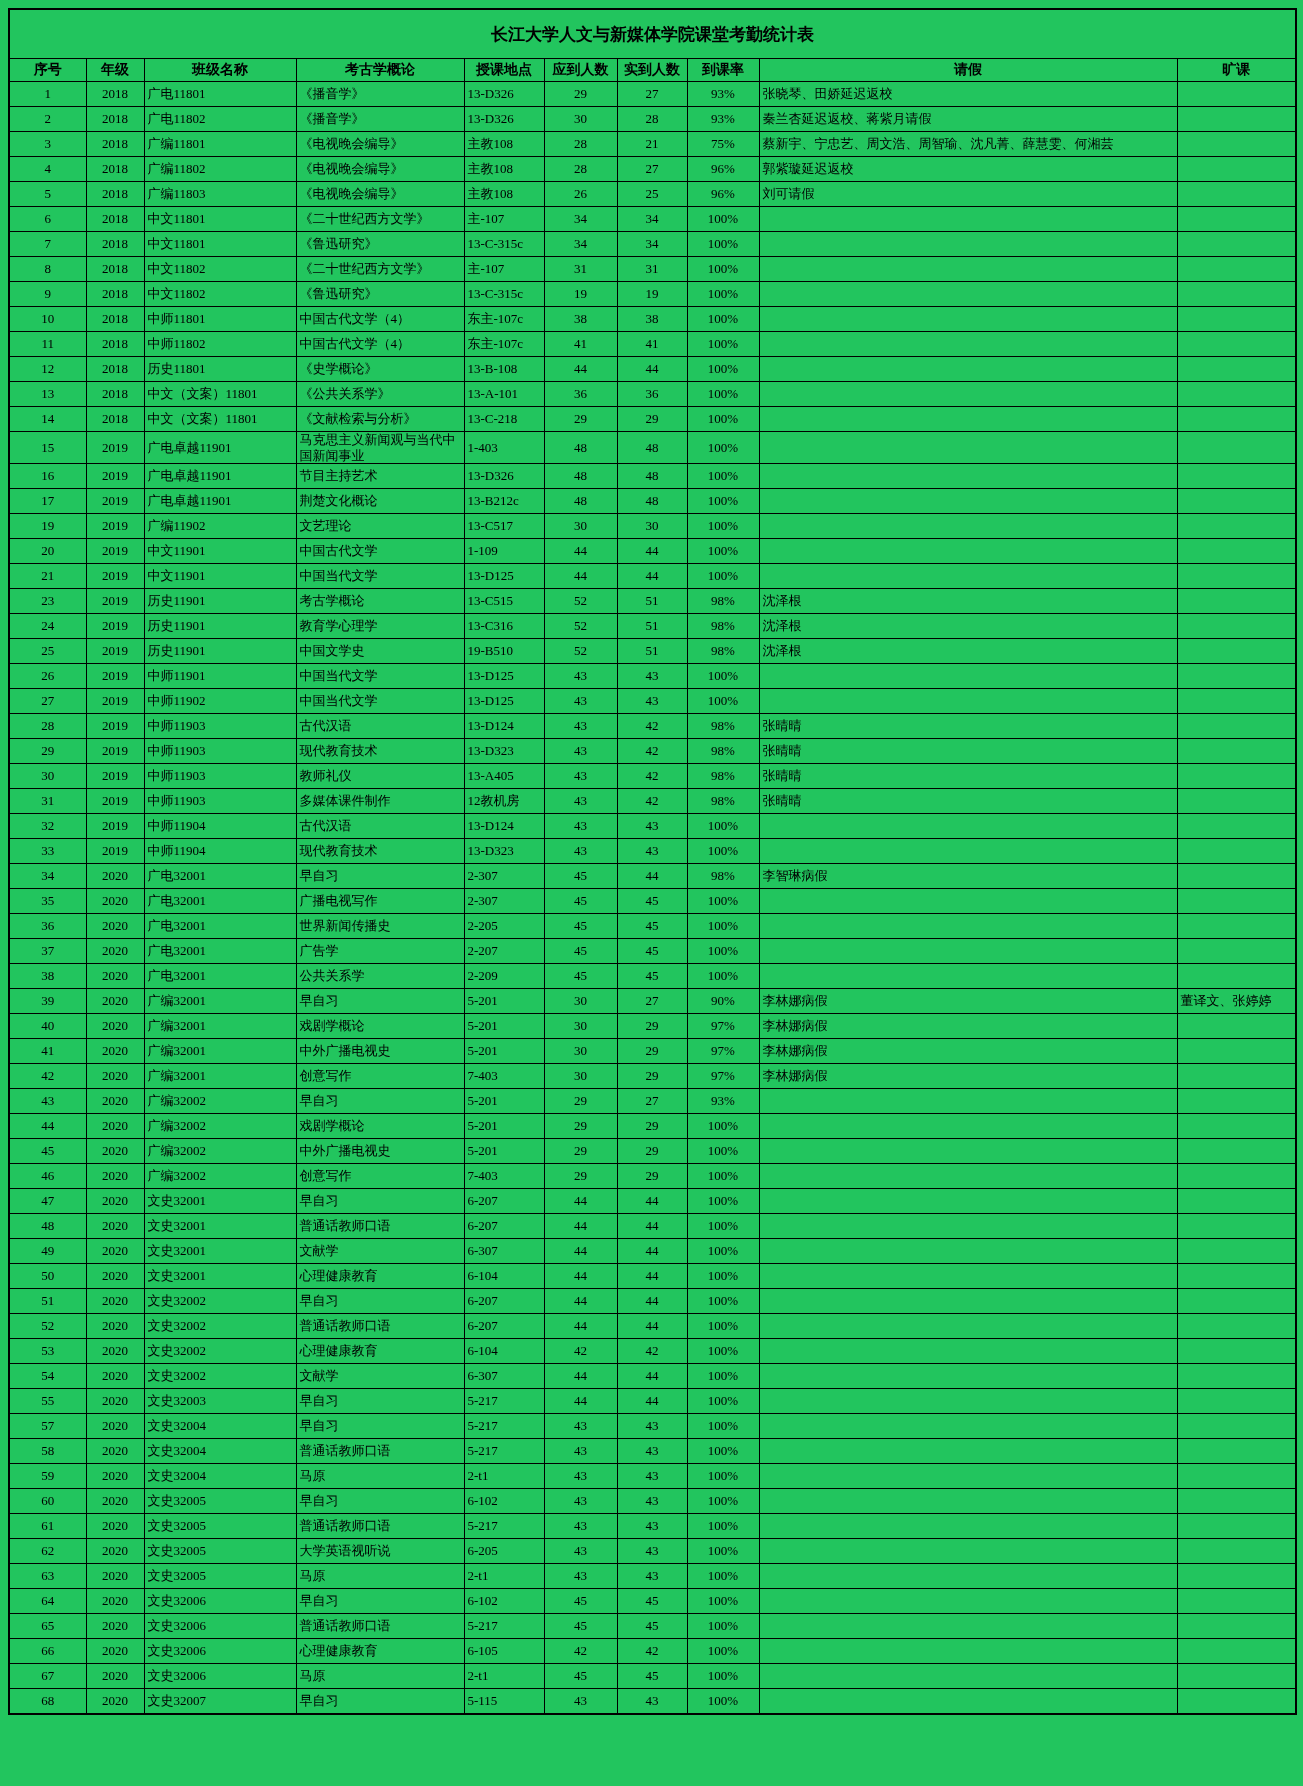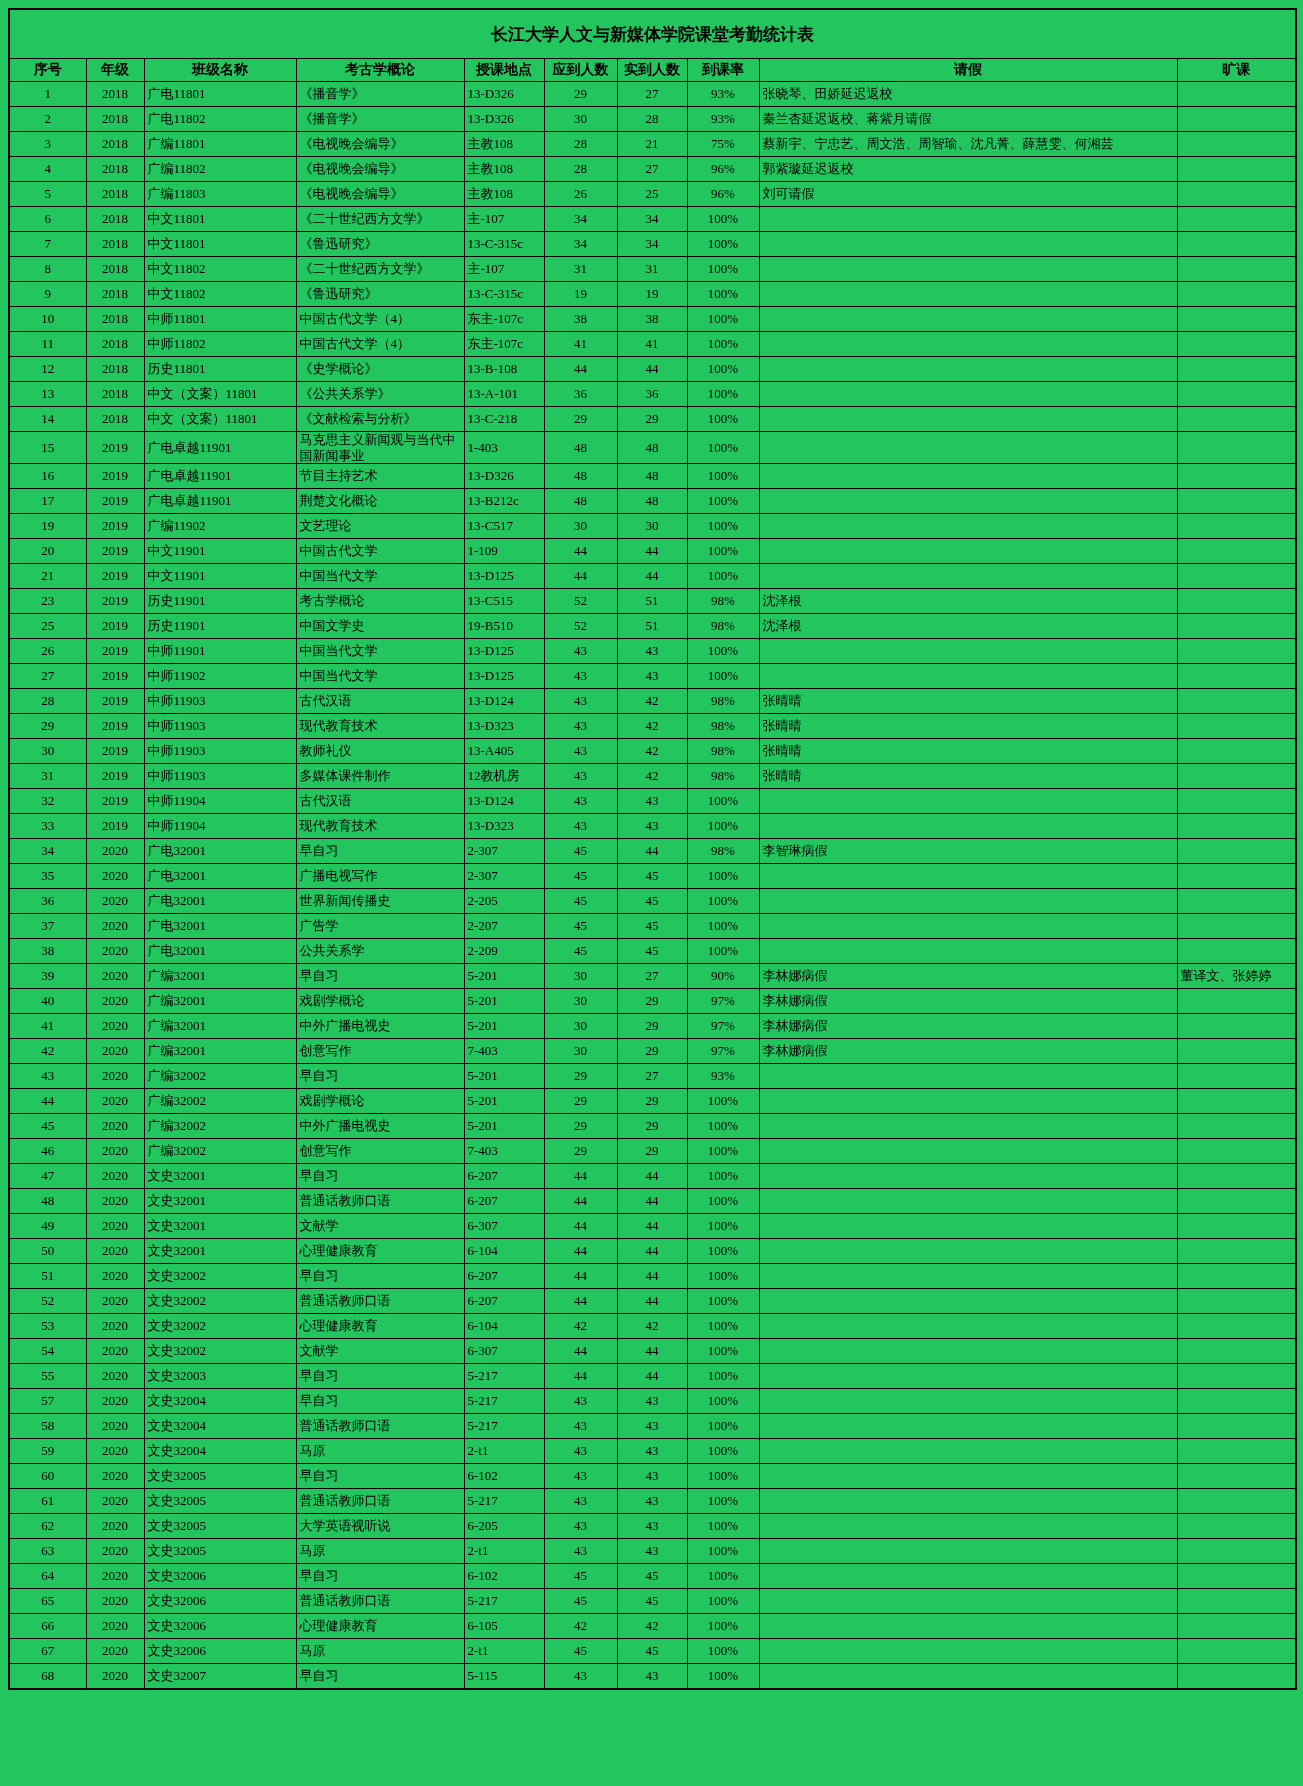--- a/index.html
+++ b/index.html
@@ -333,20 +333,32 @@
           <td class="l">历史11901</td>
           <td class="l">考古学概论</td>
           <td class="l">13-C515</td>
           <td class="c">52</td>
           <td class="c">51</td>
           <td class="c">98%</td>
           <td class="l">沈泽根</td>
           <td class="l"></td>
         </tr>
         <tr>
+          <td class="c">24</td>
+          <td class="c">2019</td>
+          <td class="l">历史11901</td>
+          <td class="l">教育学心理学</td>
+          <td class="l">13-C316</td>
+          <td class="c">52</td>
+          <td class="c">51</td>
+          <td class="c">98%</td>
+          <td class="l">沈泽根</td>
+          <td class="l"></td>
+        </tr>
+        <tr>
           <td class="c">25</td>
           <td class="c">2019</td>
           <td class="l">历史11901</td>
           <td class="l">中国文学史</td>
           <td class="l">19-B510</td>
           <td class="c">52</td>
           <td class="c">51</td>
           <td class="c">98%</td>
           <td class="l">沈泽根</td>
           <td class="l"></td>

